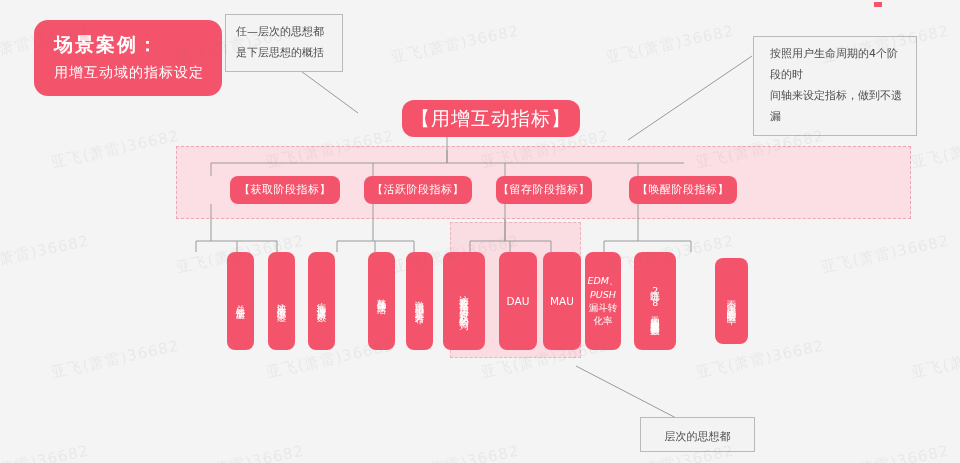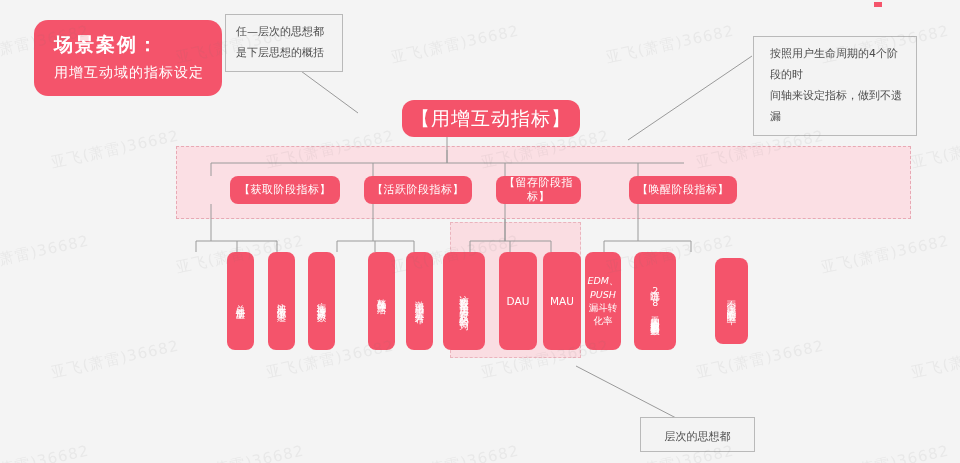--- a/index.html
+++ b/index.html
@@ -213,21 +213,21 @@
   <div class="note" style="left:225px; top:14px; width:118px;">任—层次的思想都
 是下层思想的概括</div>
   <div class="note" style="left:753px; top:36px; width:164px;padding-left:16px;">按照用户生命周期的4个阶段的时
 间轴来设定指标，做到不遗漏</div>
   <div class="note" style="left:640px; top:417px; width:115px; text-align:center; line-height:1.4; padding-top:11px; height:35px;">层次的思想都</div>
 
   <div class="card hero" style="left:358px; top:100px; width:178px; height:37px;">【用增互动指标】</div>
 
   <div class="card phase" style="left:186px; top:176px; width:110px; height:28px;">【获取阶段指标】</div>
   <div class="card phase" style="left:320px; top:176px; width:108px; height:28px;">【活跃阶段指标】</div>
-  <div class="card phase" style="left:452px; top:176px; width:85px; height:28px;">【留存阶段指标】</div>
+  <div class="card phase" style="left:452px; top:176px; width:96px; height:28px;">【留存阶段指标】</div>
   <div class="card phase" style="left:585px; top:176px; width:108px; height:28px;">【唤醒阶段指标】</div>
 
   <div class="card leaf" style="left:183px; top:252px; width:27px; height:98px;">总注册量</div>
   <div class="card leaf" style="left:224px; top:252px; width:27px; height:98px;">注册来源渠道</div>
   <div class="card leaf" style="left:264px; top:252px; width:27px; height:98px;">病毒传播系数</div>
 
   <div class="card leaf" style="left:324px; top:252px; width:27px; height:98px;">整体激活%</div>
   <div class="card leaf" style="left:362px; top:252px; width:27px; height:98px;">激活用户渠道分布</div>
   <div class="card leaf two-col" style="left:399px; top:252px; width:42px; height:98px; writing-mode:vertical-rl; text-orientation:upright; letter-spacing:2px; font-size:9.5px; line-height:1.45; flex-direction:row;">
     <span>访客数量</span>

